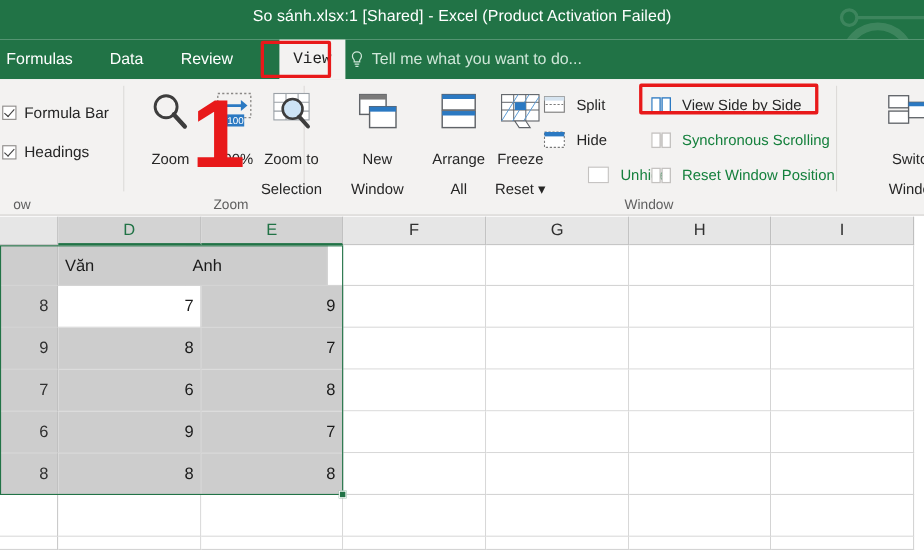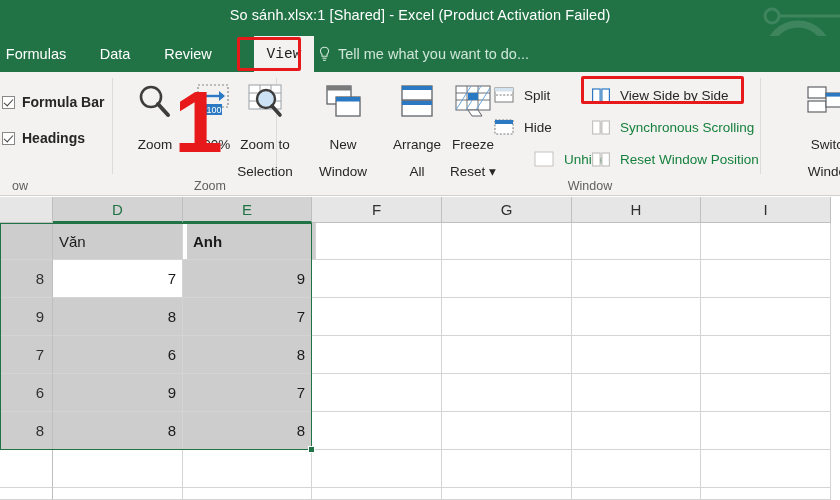--- a/index.html
+++ b/index.html
@@ -55,21 +55,21 @@
     position: absolute; bottom: 2px; font-size: 12.5px; color: #606060;
     text-align: center; white-space: nowrap;
   }
   .grp-sep {
     position: absolute; top: 6px; width: 1px; height: 96px; background: #dddbd9;
   }
 
   
   .chkrow {
     position: absolute; display: flex; align-items: center; gap: 7px;
-    font-size: 14px; color: #262626; white-space: nowrap; font-weight: bold;
+    font-size: 14px; color: #262626; white-space: nowrap;
   }
   .chkbox {
     width: 13px; height: 13px; border: 1px solid #8a8886; background: #fff;
     position: relative; flex: none;
   }
   .chkbox.checked::after {
     content: ""; position: absolute; left: 3px; top: 0px;
     width: 4px; height: 8px; border: solid #3f3f3f;
     border-width: 0 1.6px 1.6px 0; transform: rotate(42deg);
   }
@@ -378,21 +378,21 @@
     <div id="rows">
         <div class="gridrow" style="top: 26px; height: 37px;">
           <div class="rowhdr sel"></div>
           <div class="cell" style="left: 53px; width: 130px;"></div>
           <div class="cell" style="left: 183px; width: 129px;"></div>
           <div class="cell" style="left: 312px; width: 130px;"></div>
           <div class="cell" style="left: 442px; width: 130px;"></div>
           <div class="cell" style="left: 572px; width: 129px;"></div>
           <div class="cell" style="left: 701px; width: 130px;"></div>
           <div class="cell txt selbg" style="left: 53px; width: 130px;">Văn</div>
-          <div class="cell txt selbg" style="left: 187px; width: 129px; font-weight: bold;">Anh</div>
+          <div class="cell txt selbg" style="left: 169px; width: 129px;">Anh</div>
         </div>
         <div class="gridrow" style="top: 63px; height: 38px;">
           <div class="rowhdr sel">8</div>
           <div class="cell" style="left: 53px; width: 130px;"></div>
           <div class="cell" style="left: 183px; width: 129px;"></div>
           <div class="cell" style="left: 312px; width: 130px;"></div>
           <div class="cell" style="left: 442px; width: 130px;"></div>
           <div class="cell" style="left: 572px; width: 129px;"></div>
           <div class="cell" style="left: 701px; width: 130px;"></div>
           <div class="cell num active" style="left: 53px; width: 130px;">7</div>

